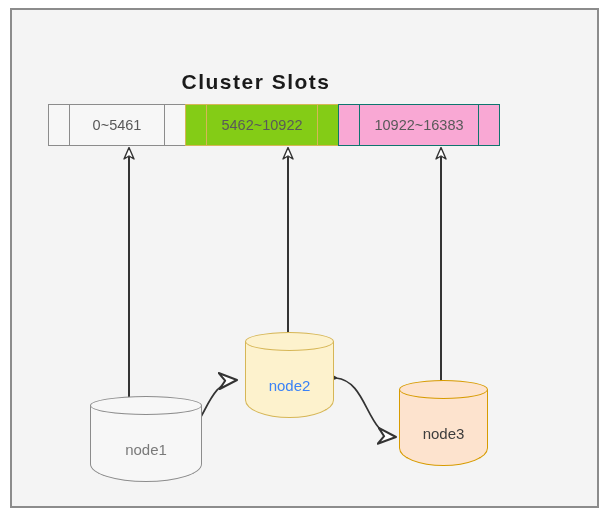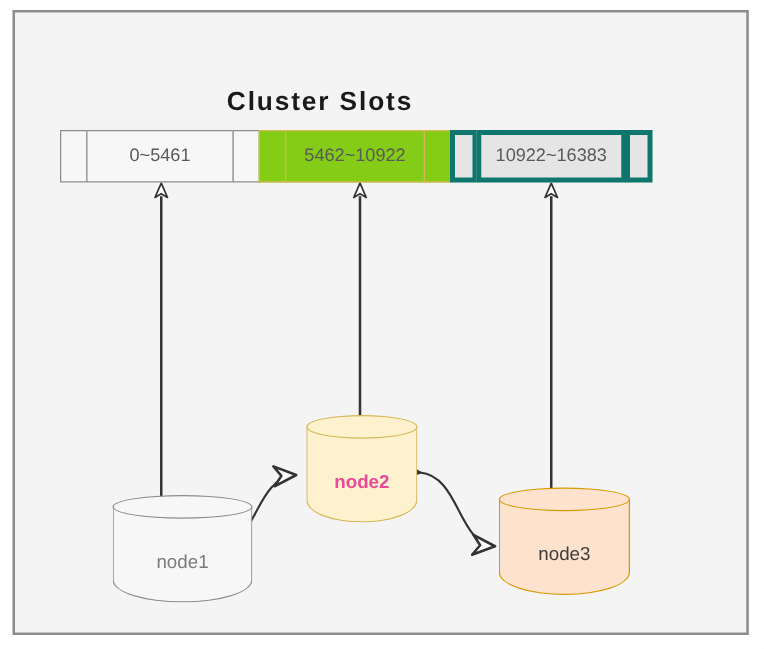--- a/index.html
+++ b/index.html
@@ -54,21 +54,21 @@
   }
   .cell.pad{width:22px;}
   .cell.wide{padding:0 12px;}
 
   
   .g-grey .cell{background:#f7f7f7;border:1px solid #8c8c8c;margin-left:-1px;}
   .g-grey .cell:first-child{margin-left:0;}
   
   .g-yellow .cell{background:#84cc16;border:1px solid #d6b656;margin-left:-1px;}
   
-  .g-peach .cell{background:#e5e5e5;border:4px solid #0f766e;margin-left:-1px;}
+  .g-peach .cell{background:#f9a8d4;border:1px solid #0f766e;margin-left:-1px;}
 
   
   .varrow{position:absolute;}
   .varrow .stem{
     position:absolute;left:50%;top:11px;
     width:1.6px;margin-left:-0.8px;
     background:#333333;
   }
   .varrow .head{
     position:absolute;left:50%;top:0;
@@ -102,21 +102,21 @@
     font-size:15px;
     white-space:nowrap;
   }
 
   #node1 .body{background:#f7f7f7;border-color:#8c8c8c;}
   #node1 .top{background:#f7f7f7;border-color:#8c8c8c;}
   #node1 .lbl{color:#7a7a7a;}
 
   #node2 .body{background:#fdf2cd;border-color:#d6b656;}
   #node2 .top{background:#fdf2cd;border-color:#d6b656;}
-  #node2 .lbl{color:#ec4899;font-weight:bold;}
+  #node2 .lbl{color:#3b82f6;}
 
   #node3 .body{background:#fde3ce;border-color:#d79b00;}
   #node3 .top{background:#fde3ce;border-color:#d79b00;}
   #node3 .lbl{color:#3d3d3d;}
 
   
   #links{position:absolute;left:0;top:0;width:611px;height:519px;}
 </style>
 </head>
 <body>
@@ -124,21 +124,21 @@
 <div id="canvas">
 
   <div id="frame"></div>
 
   <div id="title">Cluster Slots</div>
 
   <div id="slotbar">
 
     <div class="slot-group g-grey">
       <div class="cell pad"></div>
-      <div class="cell wide" style="width:118px">0~5461</div>
+      <div class="cell wide" style="width:96px">0~5461</div>
       <div class="cell pad"></div>
     </div>
 
     <div class="slot-group g-yellow">
       <div class="cell pad"></div>
       <div class="cell wide" style="width:112px">5462~10922</div>
       <div class="cell pad"></div>
     </div>
 
     <div class="slot-group g-peach">
@@ -193,19 +193,19 @@
     <div class="top"></div>
     <div class="lbl" style="top:45px">node1</div>
   </div>
 
   <div class="cyl" id="node2" style="left:245px;top:332px;width:89px;height:95px">
     <div class="body" style="height:77px"></div>
     <div class="top"></div>
     <div class="lbl" style="top:45px">node2</div>
   </div>
 
-  <div class="cyl" id="node3" style="left:399px;top:390px;width:105px;height:95px">
+  <div class="cyl" id="node3" style="left:399px;top:380px;width:89px;height:95px">
     <div class="body" style="height:77px"></div>
     <div class="top"></div>
     <div class="lbl" style="top:45px">node3</div>
   </div>
 
 </div>
 
 </body></html>

